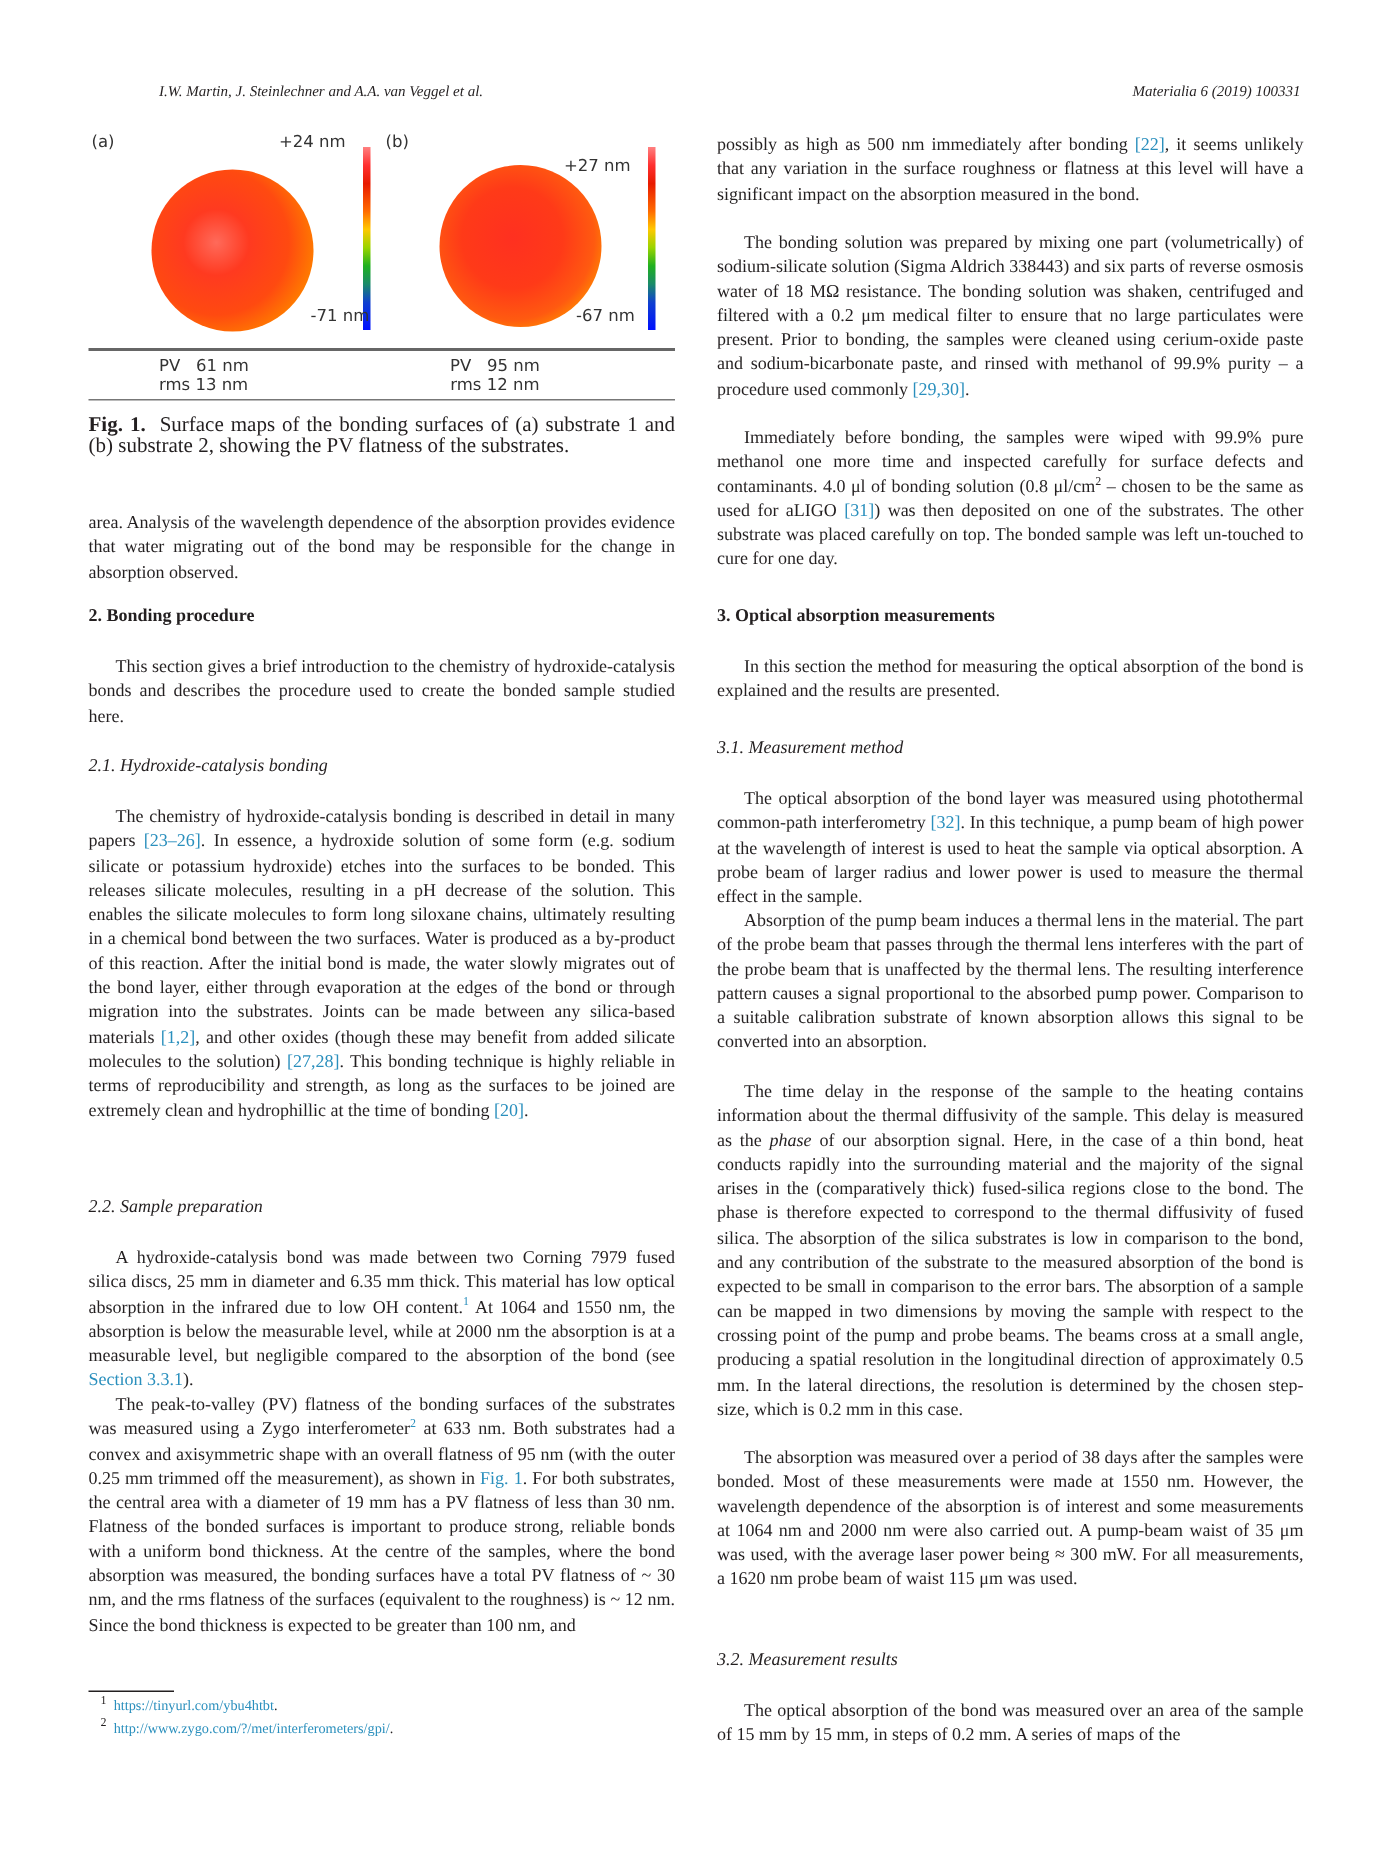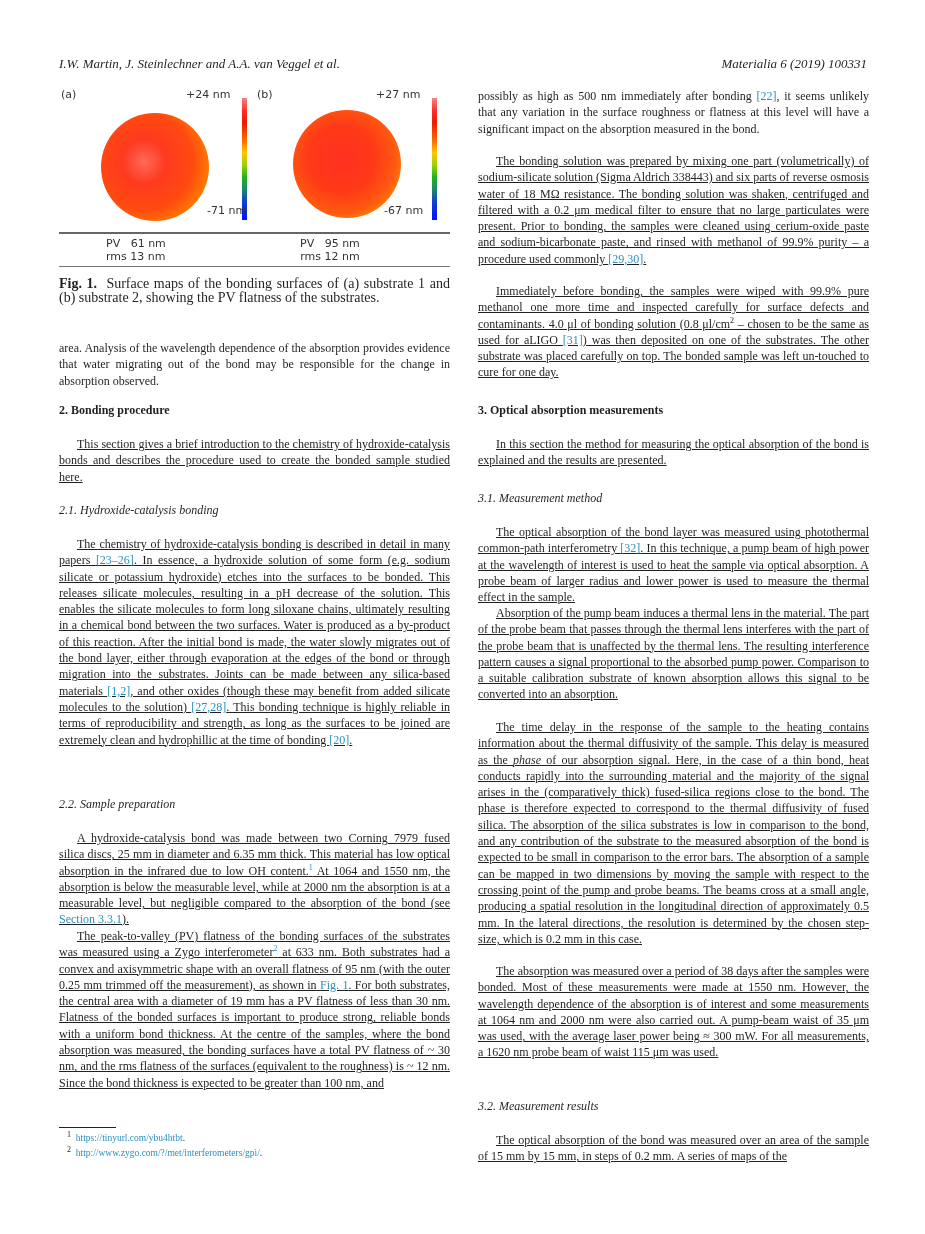--- a/index.html
+++ b/index.html
@@ -1,25 +1,25 @@
 <!DOCTYPE html>
 <html><head>
 <meta charset="utf-8">
 <style>
   html, body { margin:0; padding:0; background:#ffffff; }
   body { width:925px; height:1234px; position:relative; overflow:hidden;
          font-family:"Liberation Serif","DejaVu Serif",serif; color:#231f20; }
-  .header { position:absolute; top:56px; font-style:italic; font-size:13px; color:#231f20; }
+  .header { position:absolute; top:56px; font-style:italic; font-size:10px; color:#231f20;margin-left:47px; }
   .header.left { left:59px; }
   .header.right { right:58px; }
   .col { position:absolute; top:0; }
   .col.left { left:59px; width:391px; }
   .col.right { left:478px; width:391px; }
   p { margin:0; font-size:12px; line-height:16.3px; text-align:justify; }
-  p.ind { text-indent:18px;text-decoration:underline; }
+  p.ind { text-indent:18px; }
   .ref { color:#2a8fbd; }
   h2 { margin:0; font-size:12px; font-weight:bold; }
   h3 { margin:0; font-size:12px; font-weight:normal; font-style:italic; }
   .abs { position:absolute; }
   sup { font-size:8px; line-height:0; }
   
   .fig { position:absolute; left:59px; top:86px; width:391px; height:175px; font-family:"DejaVu Sans","Liberation Sans",sans-serif; }
   .fig .lbl { position:absolute; font-size:11px; color:#333; }
   .disc { position:absolute; border-radius:50%; }
   .cbar { position:absolute; width:5px;
@@ -42,21 +42,21 @@
 
 <div class="fig">
   <span class="lbl" style="left:2px;top:2px;">(a)</span>
   <span class="lbl" style="left:127px;top:2px;">+24 nm</span>
   <div class="cbar" style="left:183px;top:12px;height:122px;"></div>
   <span class="lbl" style="left:135px;top:118px;margin-left:13px;">-71 nm</span>
   <div class="disc" style="left:42px;top:27px;width:108px;height:108px;background:radial-gradient(circle at 40% 45%,#ff6a5a 0%,#ff3a20 25%,#ff4a10 55%,#ff7a00 75%,#c8d400 86%,#30b030 92%,#2040d0 100%);"></div>
 
   <span class="lbl" style="left:198px;top:2px;">(b)</span>
   <div class="cbar" style="left:373px;top:12px;height:122px;"></div>
-  <span class="lbl" style="left:317px;top:2px;">+27 nm</span>
+  <span class="lbl" style="left:317px;top:18px;">+27 nm</span>
   <span class="lbl" style="left:325px;top:118px;">-67 nm</span>
   <div class="disc" style="left:234px;top:24px;width:108px;height:108px;background:radial-gradient(circle at 45% 45%,#ff3020 0%,#ff3a18 40%,#ff5a10 65%,#ff8a00 78%,#b0d400 87%,#30b030 93%,#2040d0 100%);"></div>
 
   <div class="rule-thick" style="top:146px;"></div>
   <div class="stats" style="left:47px;top:151px;"><div>PV   61 nm</div><div>rms 13 nm</div></div>
   <div class="stats" style="left:241px;top:151px;text-align:center;"><div>PV   95 nm</div><div>rms 12 nm</div></div>
   <div class="rule-thin" style="top:180px;"></div>
 </div>
 
 <div class="caption"><b>Fig. 1.</b>&nbsp; <span>Surface maps of the bonding surfaces of (a) substrate 1 and (b) substrate 2, showing the PV flatness of the substrates.</span></div>

